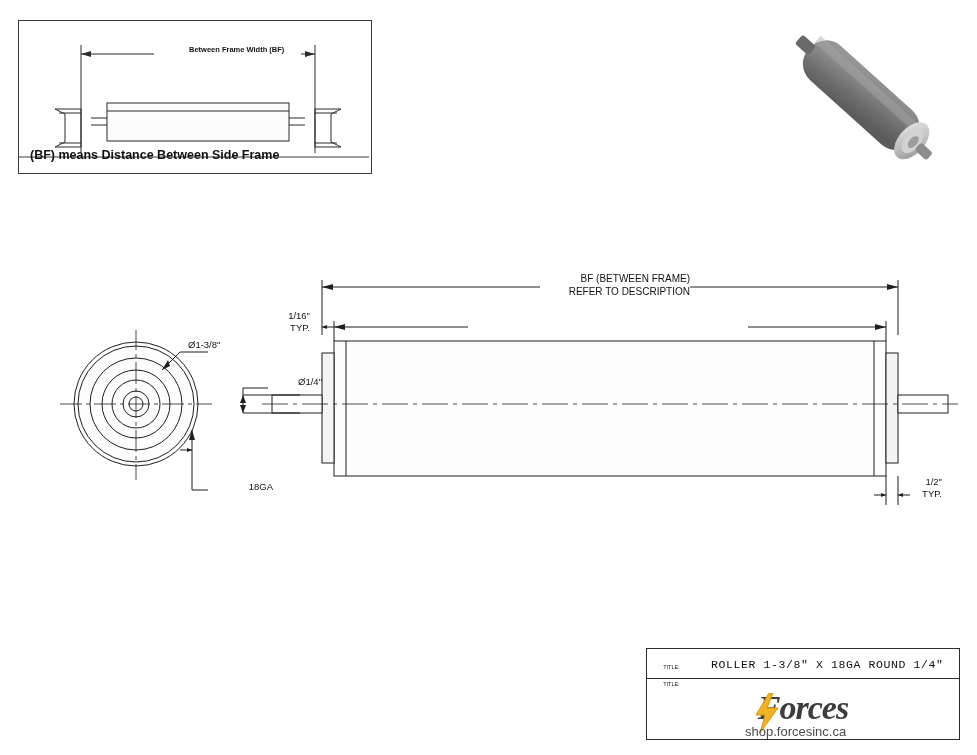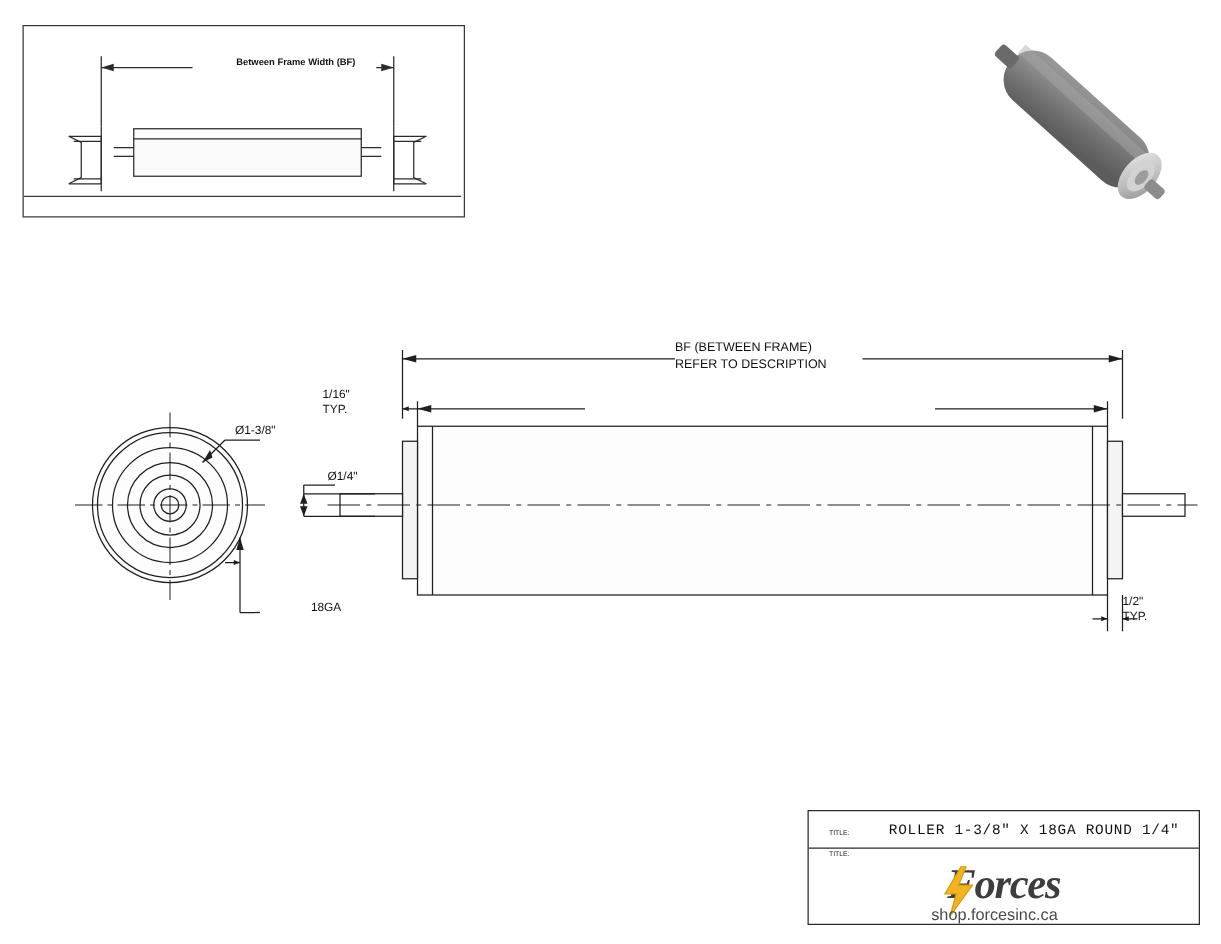--- a/index.html
+++ b/index.html
@@ -69,21 +69,21 @@
   #logo-url {
     position: absolute; right: 2px; bottom: -12px;
     font-size: 13px; color: #4a4a4a;
   }
   #bolt { position: absolute; left: -4px; top: 4px; }
   
   .dim {
     font-size: 10px;
     color: #111;
     font-family: "Liberation Sans", sans-serif;
-    text-align: left;
+    text-align: right;
   }
   .dim.small { font-size: 9.5px; }
   svg { display: block; }
 </style>
 </head>
 <body>
 
 <div id="page">
 
   <div class="abs" id="inset">
@@ -116,20 +116,21 @@
         <path d="M322 88 L312 93 L312 121 L322 126"></path>
         <line x1="296" y1="80" x2="296" y2="132"></line>
         <path d="M318 92 L296 92"></path>
         <path d="M318 122 L296 122"></path>
 
         <line x1="0" y1="136" x2="350" y2="136" stroke="#3a3a3a"></line>
       </g>
     </svg>
     <div class="abs txt inset-dimtext" style="left:133px; top:25px;margin-left:37px;">Between Frame Width (BF)</div>
   </div>
+  <div class="abs txt" id="inset-label">(BF) means Distance Between Side Frame</div>
 
   <div class="abs" style="left:735px; top:28px; width:225px; height:160px;">
     <svg width="225" height="160" viewBox="0 0 225 160">
       <defs>
         <linearGradient id="bodyg" x1="0" y1="0" x2="0.35" y2="1">
           <stop offset="0%" stop-color="#9b9b9b"></stop>
           <stop offset="35%" stop-color="#8a8a8a"></stop>
           <stop offset="70%" stop-color="#6e6e6e"></stop>
           <stop offset="100%" stop-color="#5c5c5c"></stop>
         </linearGradient>

